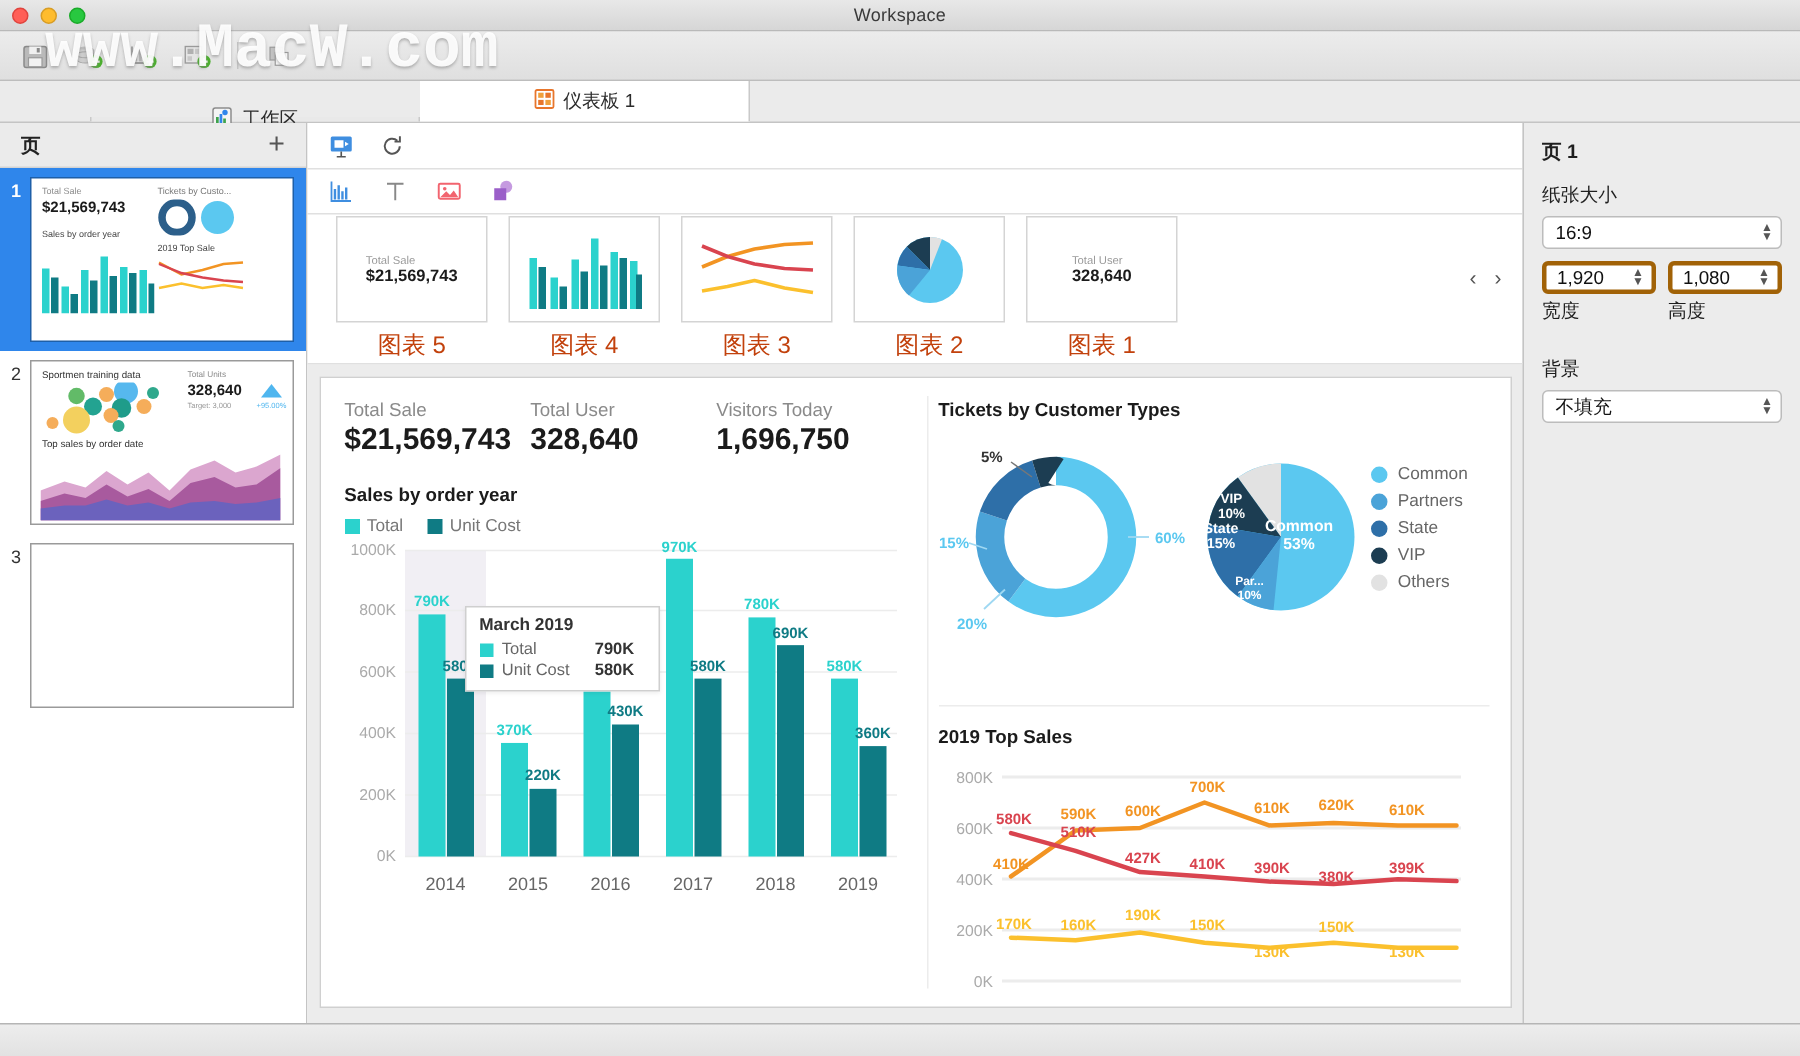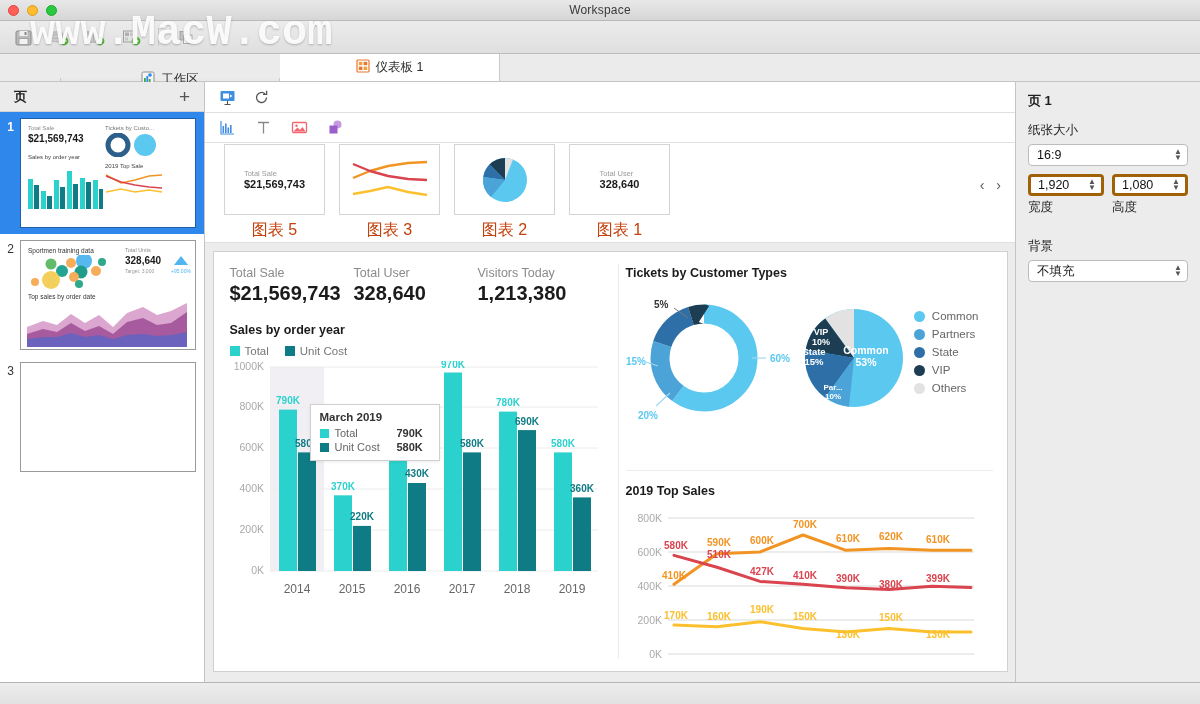--- a/index.html
+++ b/index.html
@@ -378,20 +378,39 @@
         <div class="gitem">
           <div class="gcard">
             <div style="text-align:left;">
               <div style="font-size:7.5px;color:#9a9a9a;">Total Sale</div>
               <div style="font-size:11px;font-weight:bold;color:#1b1b1b;">$21,569,743</div>
             </div>
           </div>
           <div class="glabel">图表 5</div>
         </div>
 
+        <div class="gitem">
+          <div class="gcard">
+            <svg width="78" height="52">
+              <rect x="2" y="18" width="5" height="34" fill="#2bd2cd"></rect>
+              <rect x="8" y="24" width="5" height="28" fill="#0f7b84"></rect>
+              <rect x="16" y="31" width="5" height="21" fill="#2bd2cd"></rect>
+              <rect x="22" y="37" width="5" height="15" fill="#0f7b84"></rect>
+              <rect x="30" y="19" width="5" height="33" fill="#2bd2cd"></rect>
+              <rect x="36" y="27" width="5" height="25" fill="#0f7b84"></rect>
+              <rect x="43" y="5" width="5" height="47" fill="#2bd2cd"></rect>
+              <rect x="49" y="23" width="5" height="29" fill="#0f7b84"></rect>
+              <rect x="56" y="14" width="5" height="38" fill="#2bd2cd"></rect>
+              <rect x="62" y="18" width="5" height="34" fill="#0f7b84"></rect>
+              <rect x="69" y="20" width="5" height="32" fill="#2bd2cd"></rect>
+              <rect x="73" y="29" width="4" height="23" fill="#0f7b84"></rect>
+            </svg>
+          </div>
+          <div class="glabel">图表 4</div>
+        </div>
 
         <div class="gitem">
           <div class="gcard">
             <svg width="80" height="52">
               <path d="M3,24 L20,17 L38,12 L58,9 L77,8" stroke="#f29423" stroke-width="2.4" fill="none" stroke-linejoin="round"></path>
               <path d="M3,10 L20,17 L38,22 L58,25 L77,26" stroke="#d9444f" stroke-width="2.4" fill="none" stroke-linejoin="round"></path>
               <path d="M3,40 L20,37 L38,33 L58,38 L77,41" stroke="#fbc02d" stroke-width="2.4" fill="none" stroke-linejoin="round"></path>
             </svg>
           </div>
           <div class="glabel">图表 3</div>
@@ -434,21 +453,21 @@
               <div class="kpi">
                 <div class="kpi-label">Total Sale</div>
                 <div class="kpi-value">$21,569,743</div>
               </div>
               <div class="kpi">
                 <div class="kpi-label">Total User</div>
                 <div class="kpi-value">328,640</div>
               </div>
               <div class="kpi">
                 <div class="kpi-label">Visitors Today</div>
-                <div class="kpi-value">1,213,380</div>
+                <div class="kpi-value">1,696,750</div>
               </div>
             </div>
 
             <div class="vdiv"></div>
             <div class="hdiv"></div>
 
             <div style="margin-top:18px;">
               <div class="sec-title">Sales by order year</div>
               <div class="legend-row">
                 <div class="lg">

